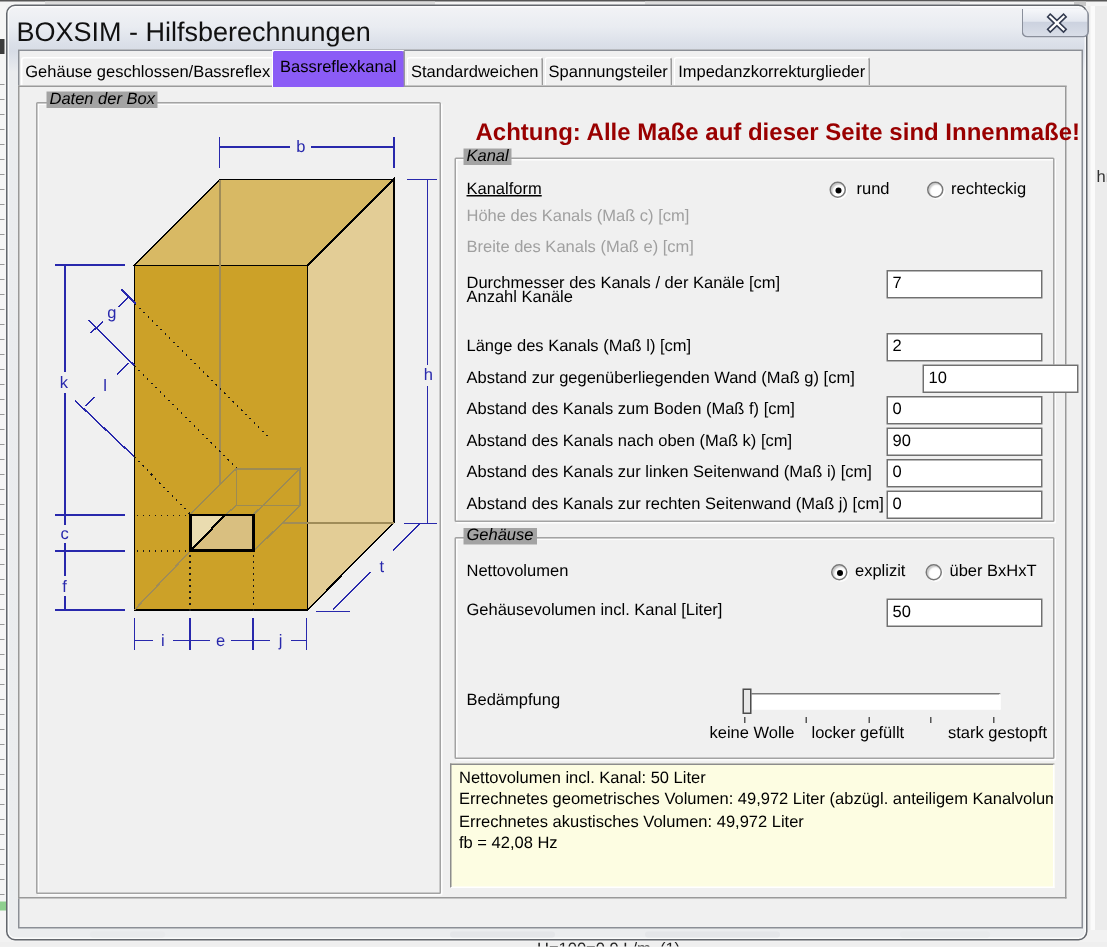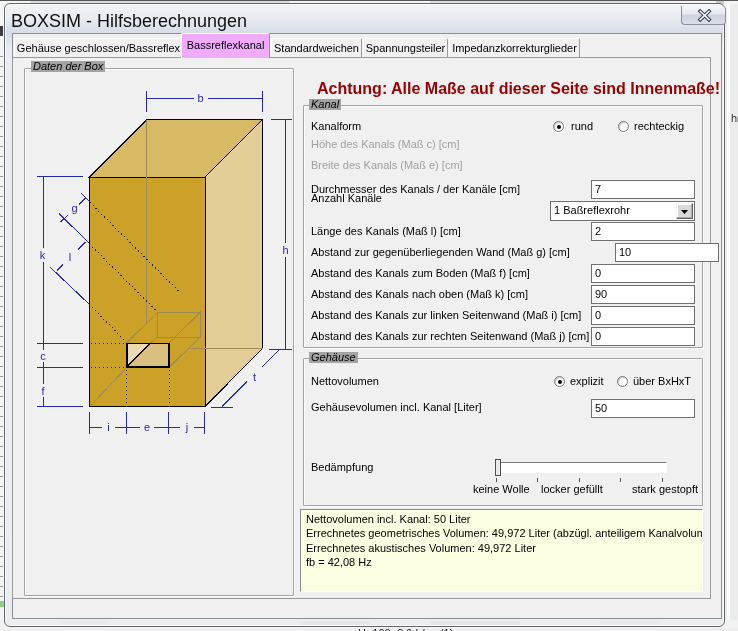--- a/index.html
+++ b/index.html
@@ -19,21 +19,21 @@
   background:linear-gradient(180deg,#f2f3f6 0px,#e9ecf1 14px,#dadfe8 26px,#d7dce6 30px,#eaecef 44px,#ebedef 100%);
   box-shadow:inset 0 0 0 1px rgba(255,255,255,.75); }
 #titletext { left:6px; top:7px; font-size:18px; color:#111; }
 #closebtn { left:676px; top:2px; width:45px; height:19px; border:1px solid #8a8f9b; border-top:none;
   border-radius:0 4px 4px 4px; background:linear-gradient(180deg,#f6f7fa 0%,#e3e7ef 45%,#ccd2df 50%,#d9dee8 100%); }
 #client { left:6.5px; top:29px; width:710px; height:586px; background:#f0f0f0; border:1px solid #8b8f96; }
 
 
 .tab { top:38px; height:19px; background:#f0f0f0; border:1px solid #9a9a9a; border-bottom:none;
   border-top-color:#fff; border-left-color:#fff; border-radius:2px 2px 0 0; text-align:center; line-height:19px; }
-#tabactive { top:33px; height:25px; background:#f0abfc; z-index:3; line-height:22px; }
+#tabactive { top:33px; height:25px; background:#8b5cf6; z-index:3; line-height:22px; }
 #tabpage { left:12px; top:57px; width:699px; height:542px; background:#f0f0f0; border:1px solid #999;
   border-top-color:#9a9a9a; z-index:1; }
 
 
 .grp { border:1px solid #a3a3a3; border-radius:1px; z-index:2; box-shadow:1px 1px 0 #fdfdfd, inset 1px 1px 0 #fdfdfd; }
 .grplabel { background:#a3a3a3; padding:0 2px; z-index:3; line-height:11px;font-style:italic; }
 
 
 .lbl { line-height:13px; white-space:nowrap; z-index:3; }
 .gray { color:#a0a0a0; }
@@ -96,40 +96,33 @@
 
   <div class="grp abs" style="left:24px; top:68px; width:270px; height:528px;"></div>
   <div class="grplabel abs" style="left:31px; top:61px;">Daten der Box</div>
   <div class="grp abs" style="left:303px; top:105px; width:400px; height:243px;"></div>
   <div class="grplabel abs" style="left:309px; top:99px;">Kanal</div>
   <div class="grp abs" style="left:303px; top:358px; width:400px; height:148px;"></div>
   <div class="grplabel abs" style="left:309px; top:352px;">Gehäuse</div>
 
   <div id="warn" class="abs" style="left:317px; top:80px;">Achtung: Alle Maße auf dieser Seite sind Innenmaße!</div>
 
-  <div class="lbl abs" style="left:311px; top:120px;">Kanalform</div>
+  <div class="lbl abs" style="left:311px; top:120px;text-decoration:underline;">Kanalform</div>
   <div class="radio sel abs" style="left:553px; top:121px;"></div>
   <div class="lbl abs" style="left:571px; top:120px;">rund</div>
   <div class="radio abs" style="left:618px; top:121px;"></div>
   <div class="lbl abs" style="left:634px; top:120px;">rechteckig</div>
 
   <div class="lbl gray abs" style="left:311px; top:159px;">Breite des Kanals (Maß e) [cm]</div>
   <div class="lbl gray abs" style="left:311px; top:138px;">Höhe des Kanals (Maß c) [cm]</div>
 
   <div class="lbl abs" style="left:311px; top:183px;">Durchmesser des Kanals / der Kanäle [cm]</div>
   <div class="inp abs" style="left:591px; top:180px; width:104px; height:19px;">7</div>
 
   <div class="lbl abs" style="left:311px; top:192px;">Anzahl Kanäle</div>
-  <div class="inp abs" id="dd" style="left:550px; top:201px; width:145px; height:20px;">1 Baßreflexrohr
-    <span class="abs" style="right:1px; top:1px; width:17px; height:16px; background:#d9d9d9; border:1px solid; border-color:#f5f5f5 #636363 #636363 #f5f5f5; box-shadow:inset -1px -1px 0 #a9a9a9, inset 1px 1px 0 #fff;">
-      <svg width="15" height="14">
-          <path d="M4 6 L11 6 L7.5 10 Z" fill="#000"></path>
-        </svg>
-    </span>
-  </div>
 
   <div class="lbl abs" style="left:311px; top:225px;">Länge des Kanals (Maß l) [cm]</div>
   <div class="inp abs" style="left:591px; top:222px; width:104px; height:19px;">2</div>
 
   <div class="lbl abs" style="left:311px; top:246px;">Abstand zur gegenüberliegenden Wand (Maß g) [cm]</div>
   <div class="inp abs" style="left:591px; top:243px; width:104px; height:19px;margin-left:24px;">10</div>
 
   <div class="lbl abs" style="left:311px; top:267px;">Abstand des Kanals zum Boden (Maß f) [cm]</div>
   <div class="inp abs" style="left:591px; top:264px; width:104px; height:19px;">0</div>
 

